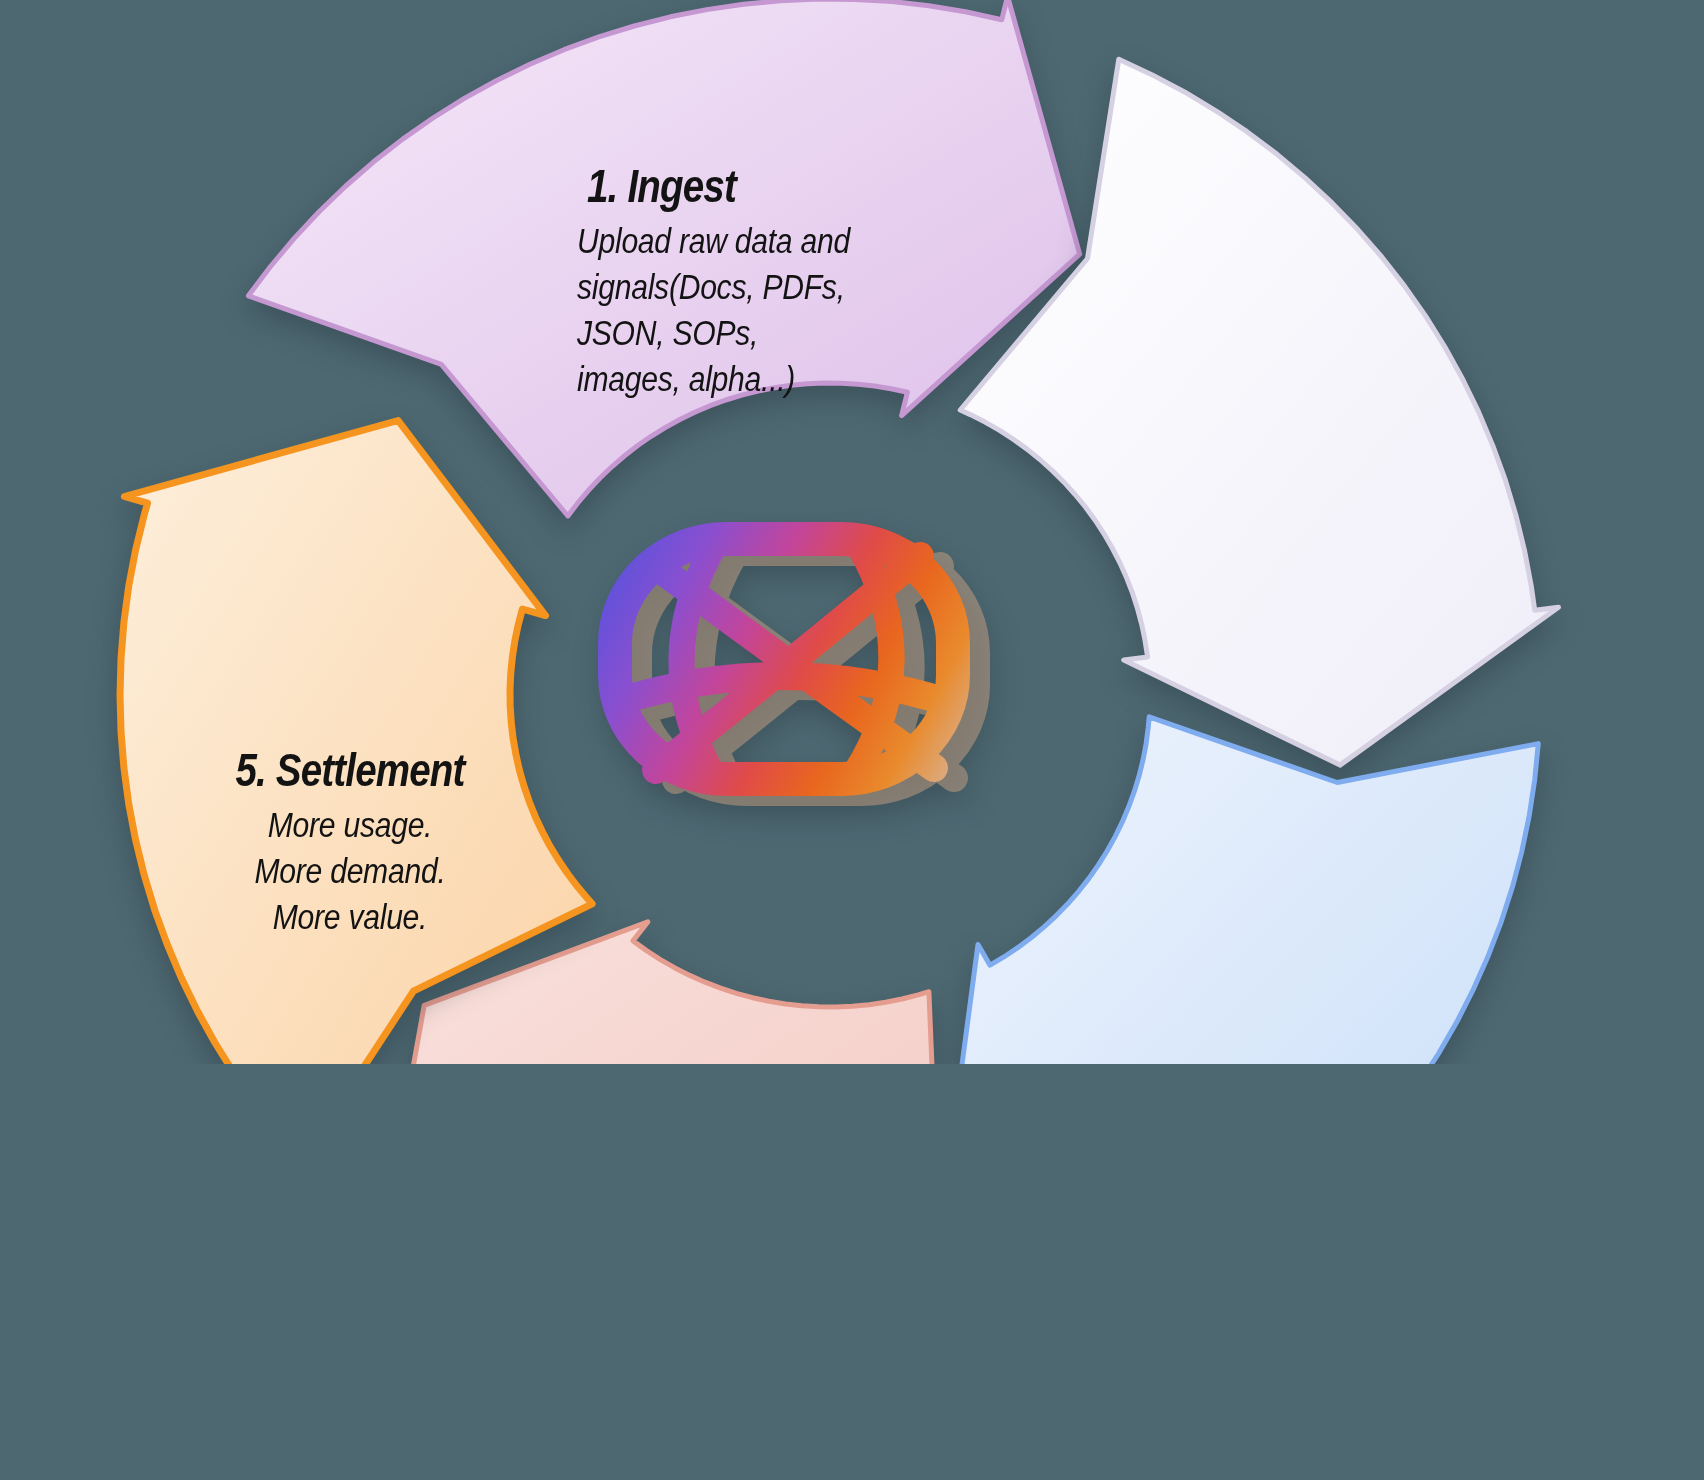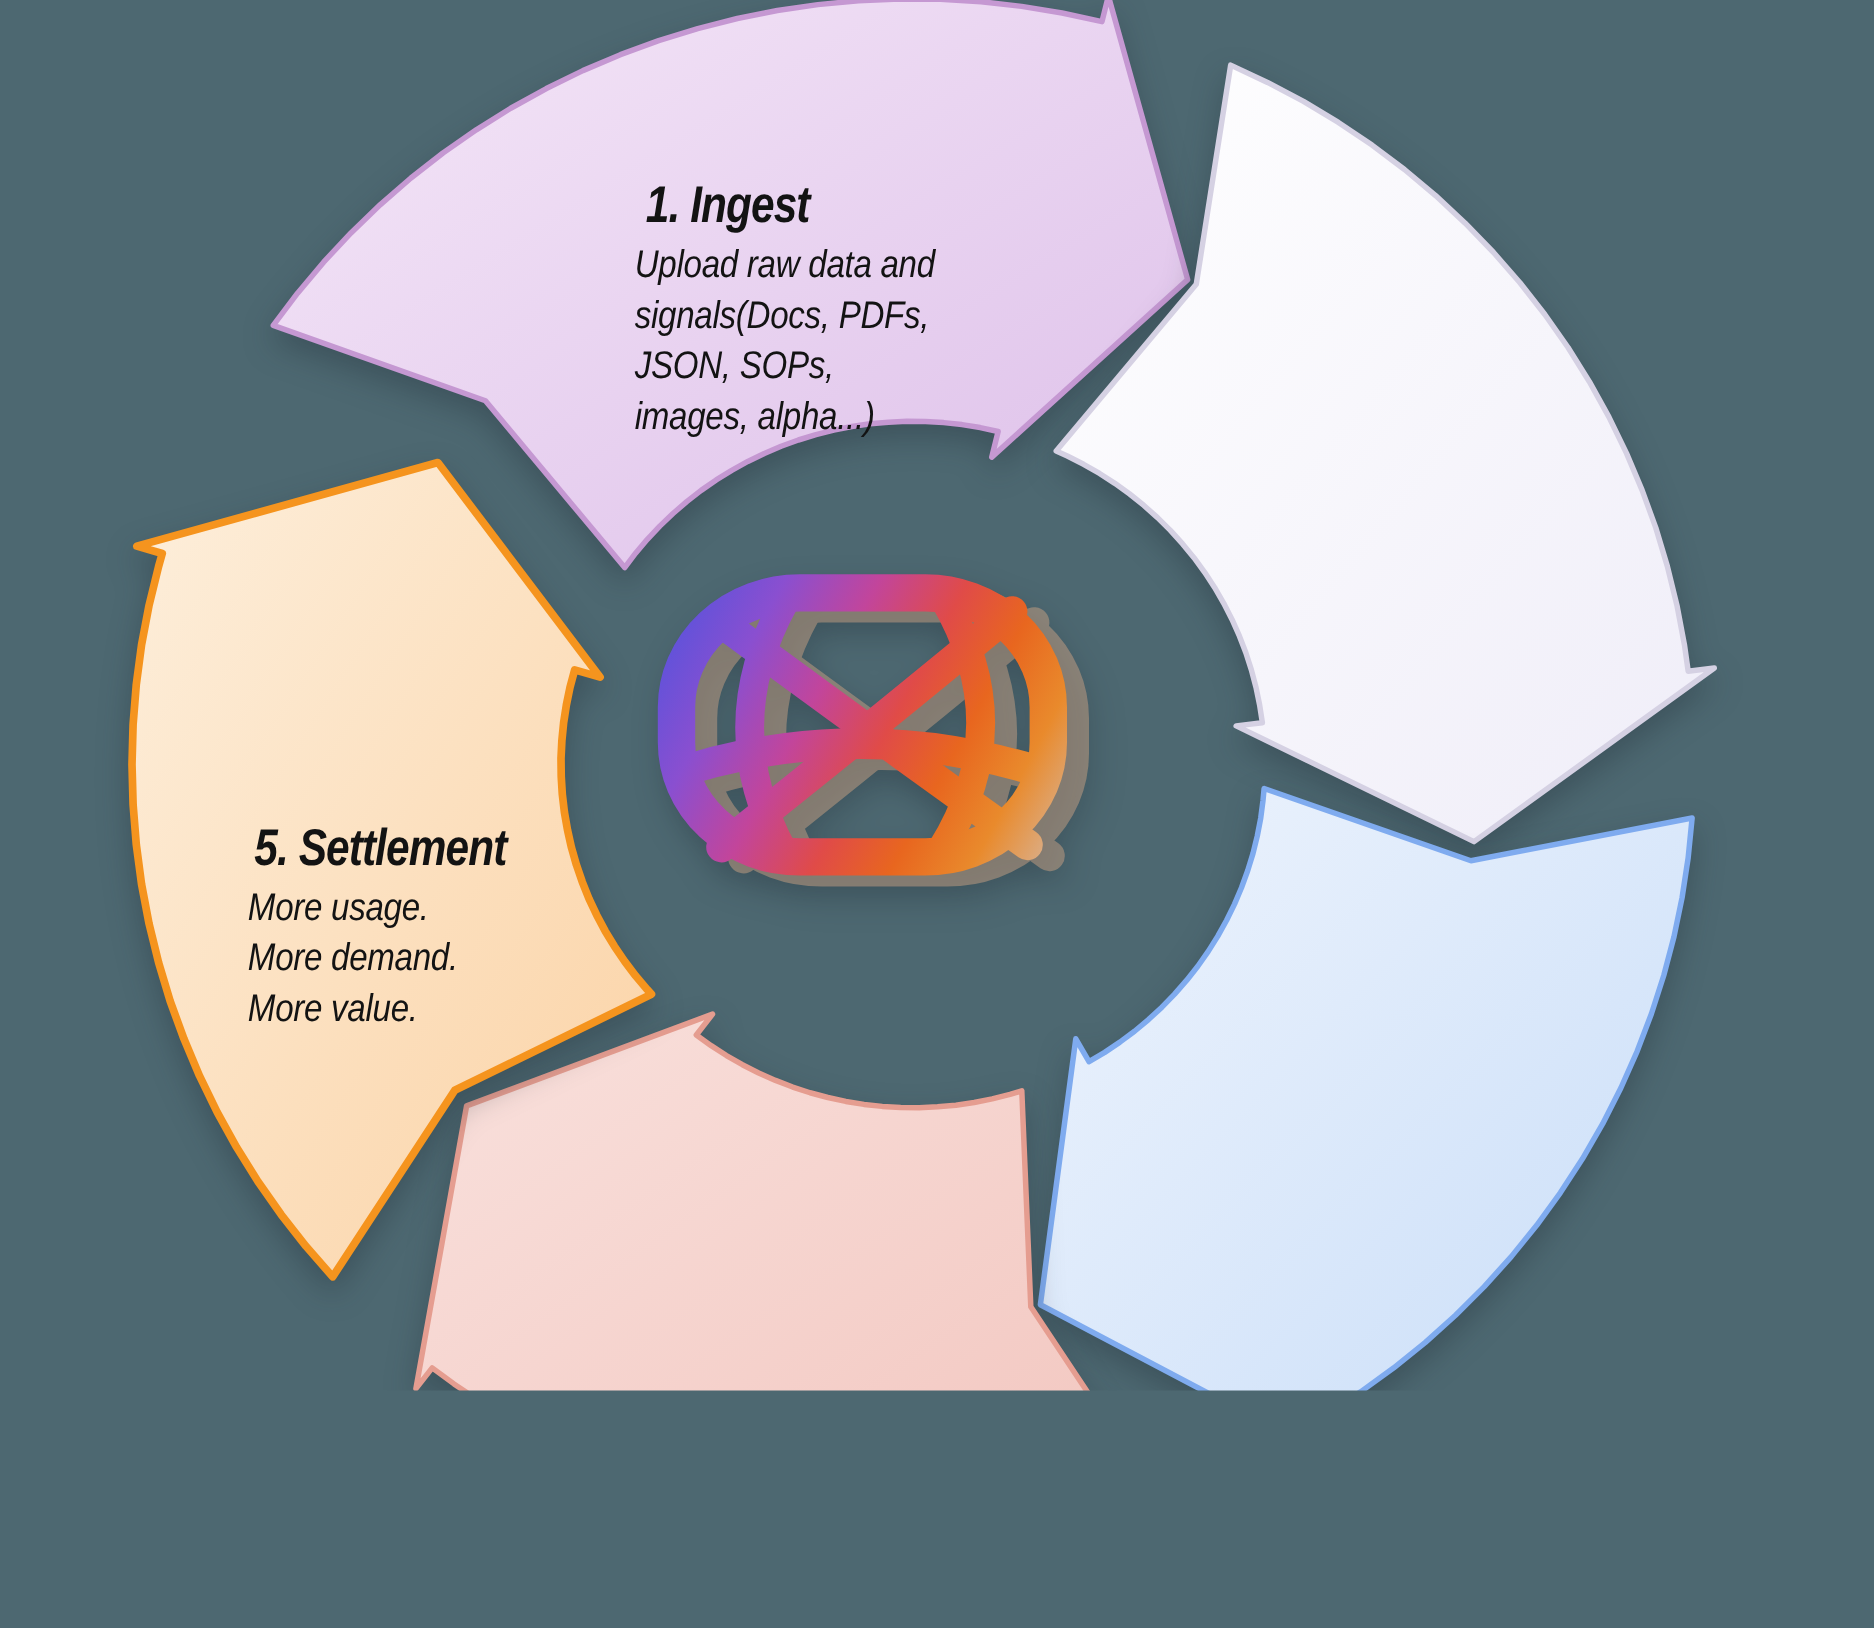--- a/index.html
+++ b/index.html
@@ -1,39 +1,39 @@
 <!DOCTYPE html>
 <html><head>
 <meta charset="utf-8">
 <style>
   html,body{margin:0;padding:0}
   body{background:#4d6871}
   .stage{
-    position:relative;width:1704px;height:1264px;overflow:hidden;
+    position:relative;width:1704px;height:1064px;overflow:hidden;
     font-family:"Liberation Sans",sans-serif;font-style:italic;color:#131313;
   }
   .stage svg{position:absolute;left:0;top:0}
   .arrow{filter:drop-shadow(0px 12px 14px rgba(22,32,42,.30))}
   #logo{filter:drop-shadow(6px 14px 14px rgba(20,30,40,.30))}
 
   .step-label{position:absolute}
   .step-label h2{
     margin:0 0 4px 0;font-size:47px;line-height:56px;font-weight:800;
     letter-spacing:-1px;white-space:nowrap;
     transform:scaleX(.82);transform-origin:0 0;
   }
   .step-label .body{
     font-size:35px;line-height:46px;font-weight:400;letter-spacing:-.3px;
     white-space:nowrap;transform:scaleX(.86);transform-origin:0 0;
   }
   .ingest{left:577px;top:158px}      .ingest h2{margin-left:10px}
   .structure{left:1085px;top:243px}  .structure h2{margin-left:30px}
   .deploy{left:1120px;top:855px}     .deploy h2{margin-left:25px}
   .demand{left:470px;top:1095px}     .demand h2{margin-left:10px}
-  .settlement{left:205px;top:742px;width:290px;text-align:left}
+  .settlement{left:205px;top:742px;width:290px;text-align:center}
   .settlement h2,.settlement .body{transform-origin:50% 0}
 </style>
 </head>
 <body style="background: rgb(77, 104, 113);">
 
 <div class="stage" style="color: rgb(19, 19, 19);">
 
   <svg id="ring" width="1704" height="1480" viewBox="0 0 1704 1480">
     <defs id="ring-defs">
       <linearGradient id="g-logo" gradientUnits="userSpaceOnUse" x1="600" y1="560" x2="970" y2="760">

